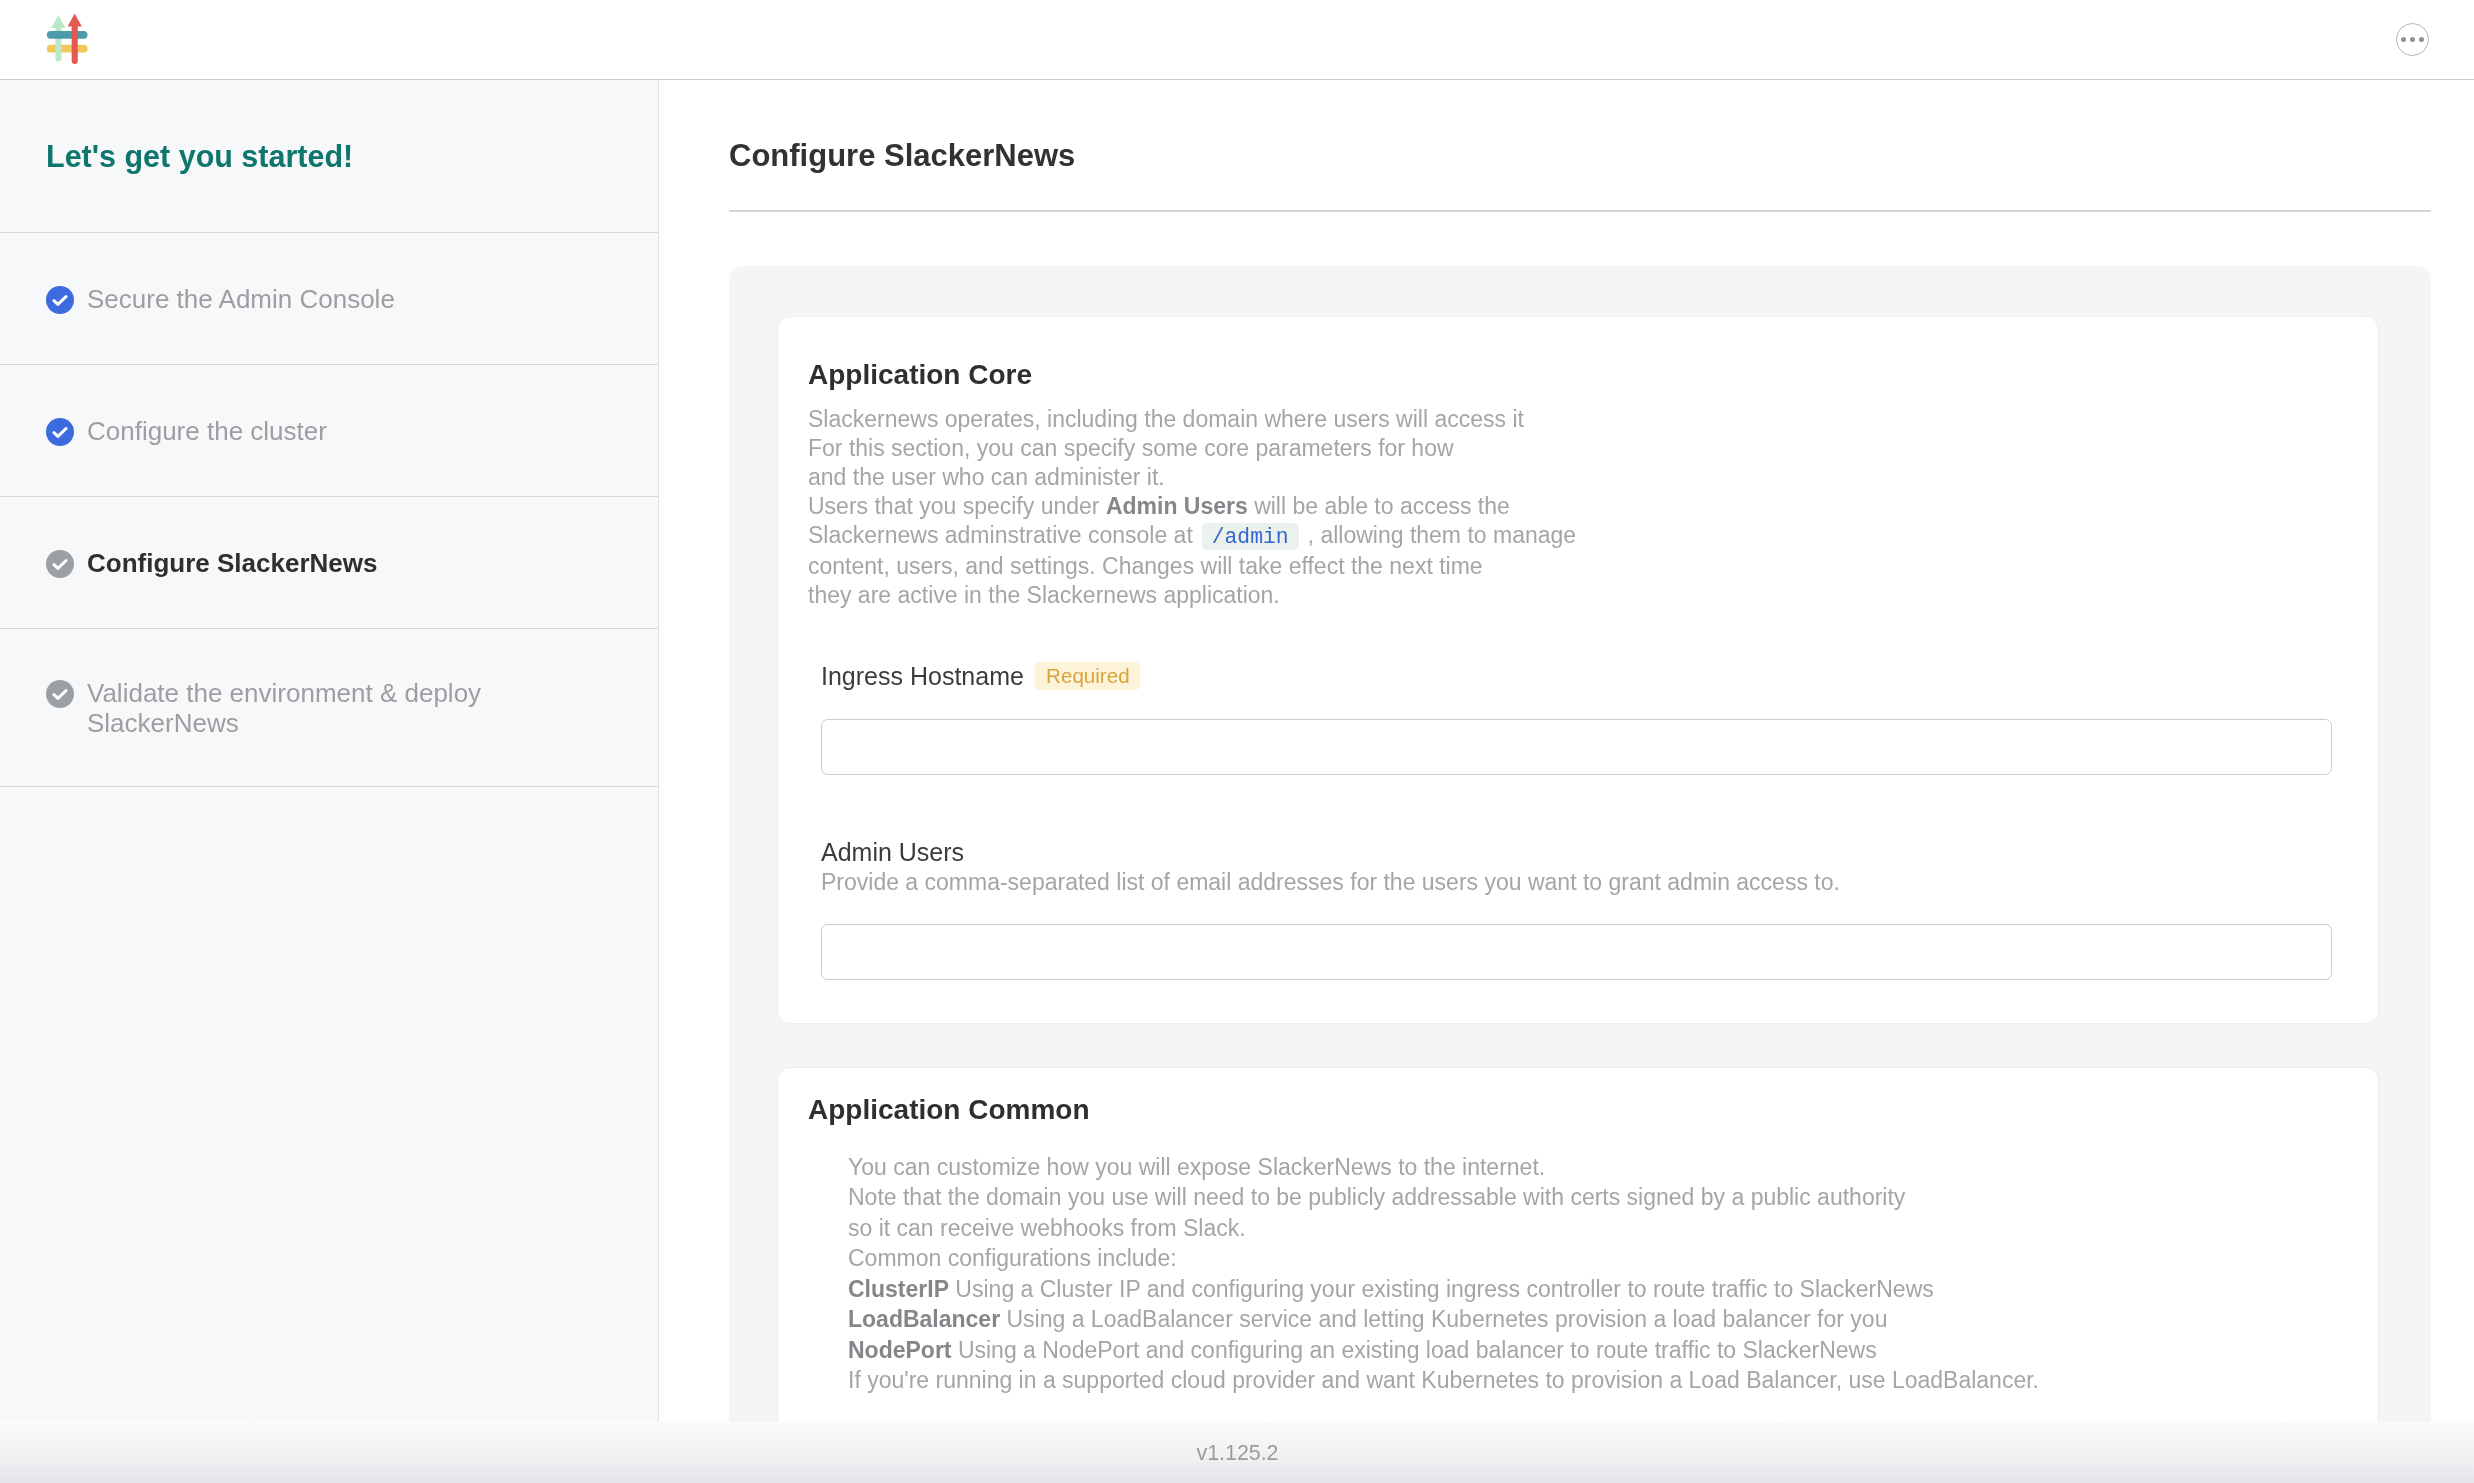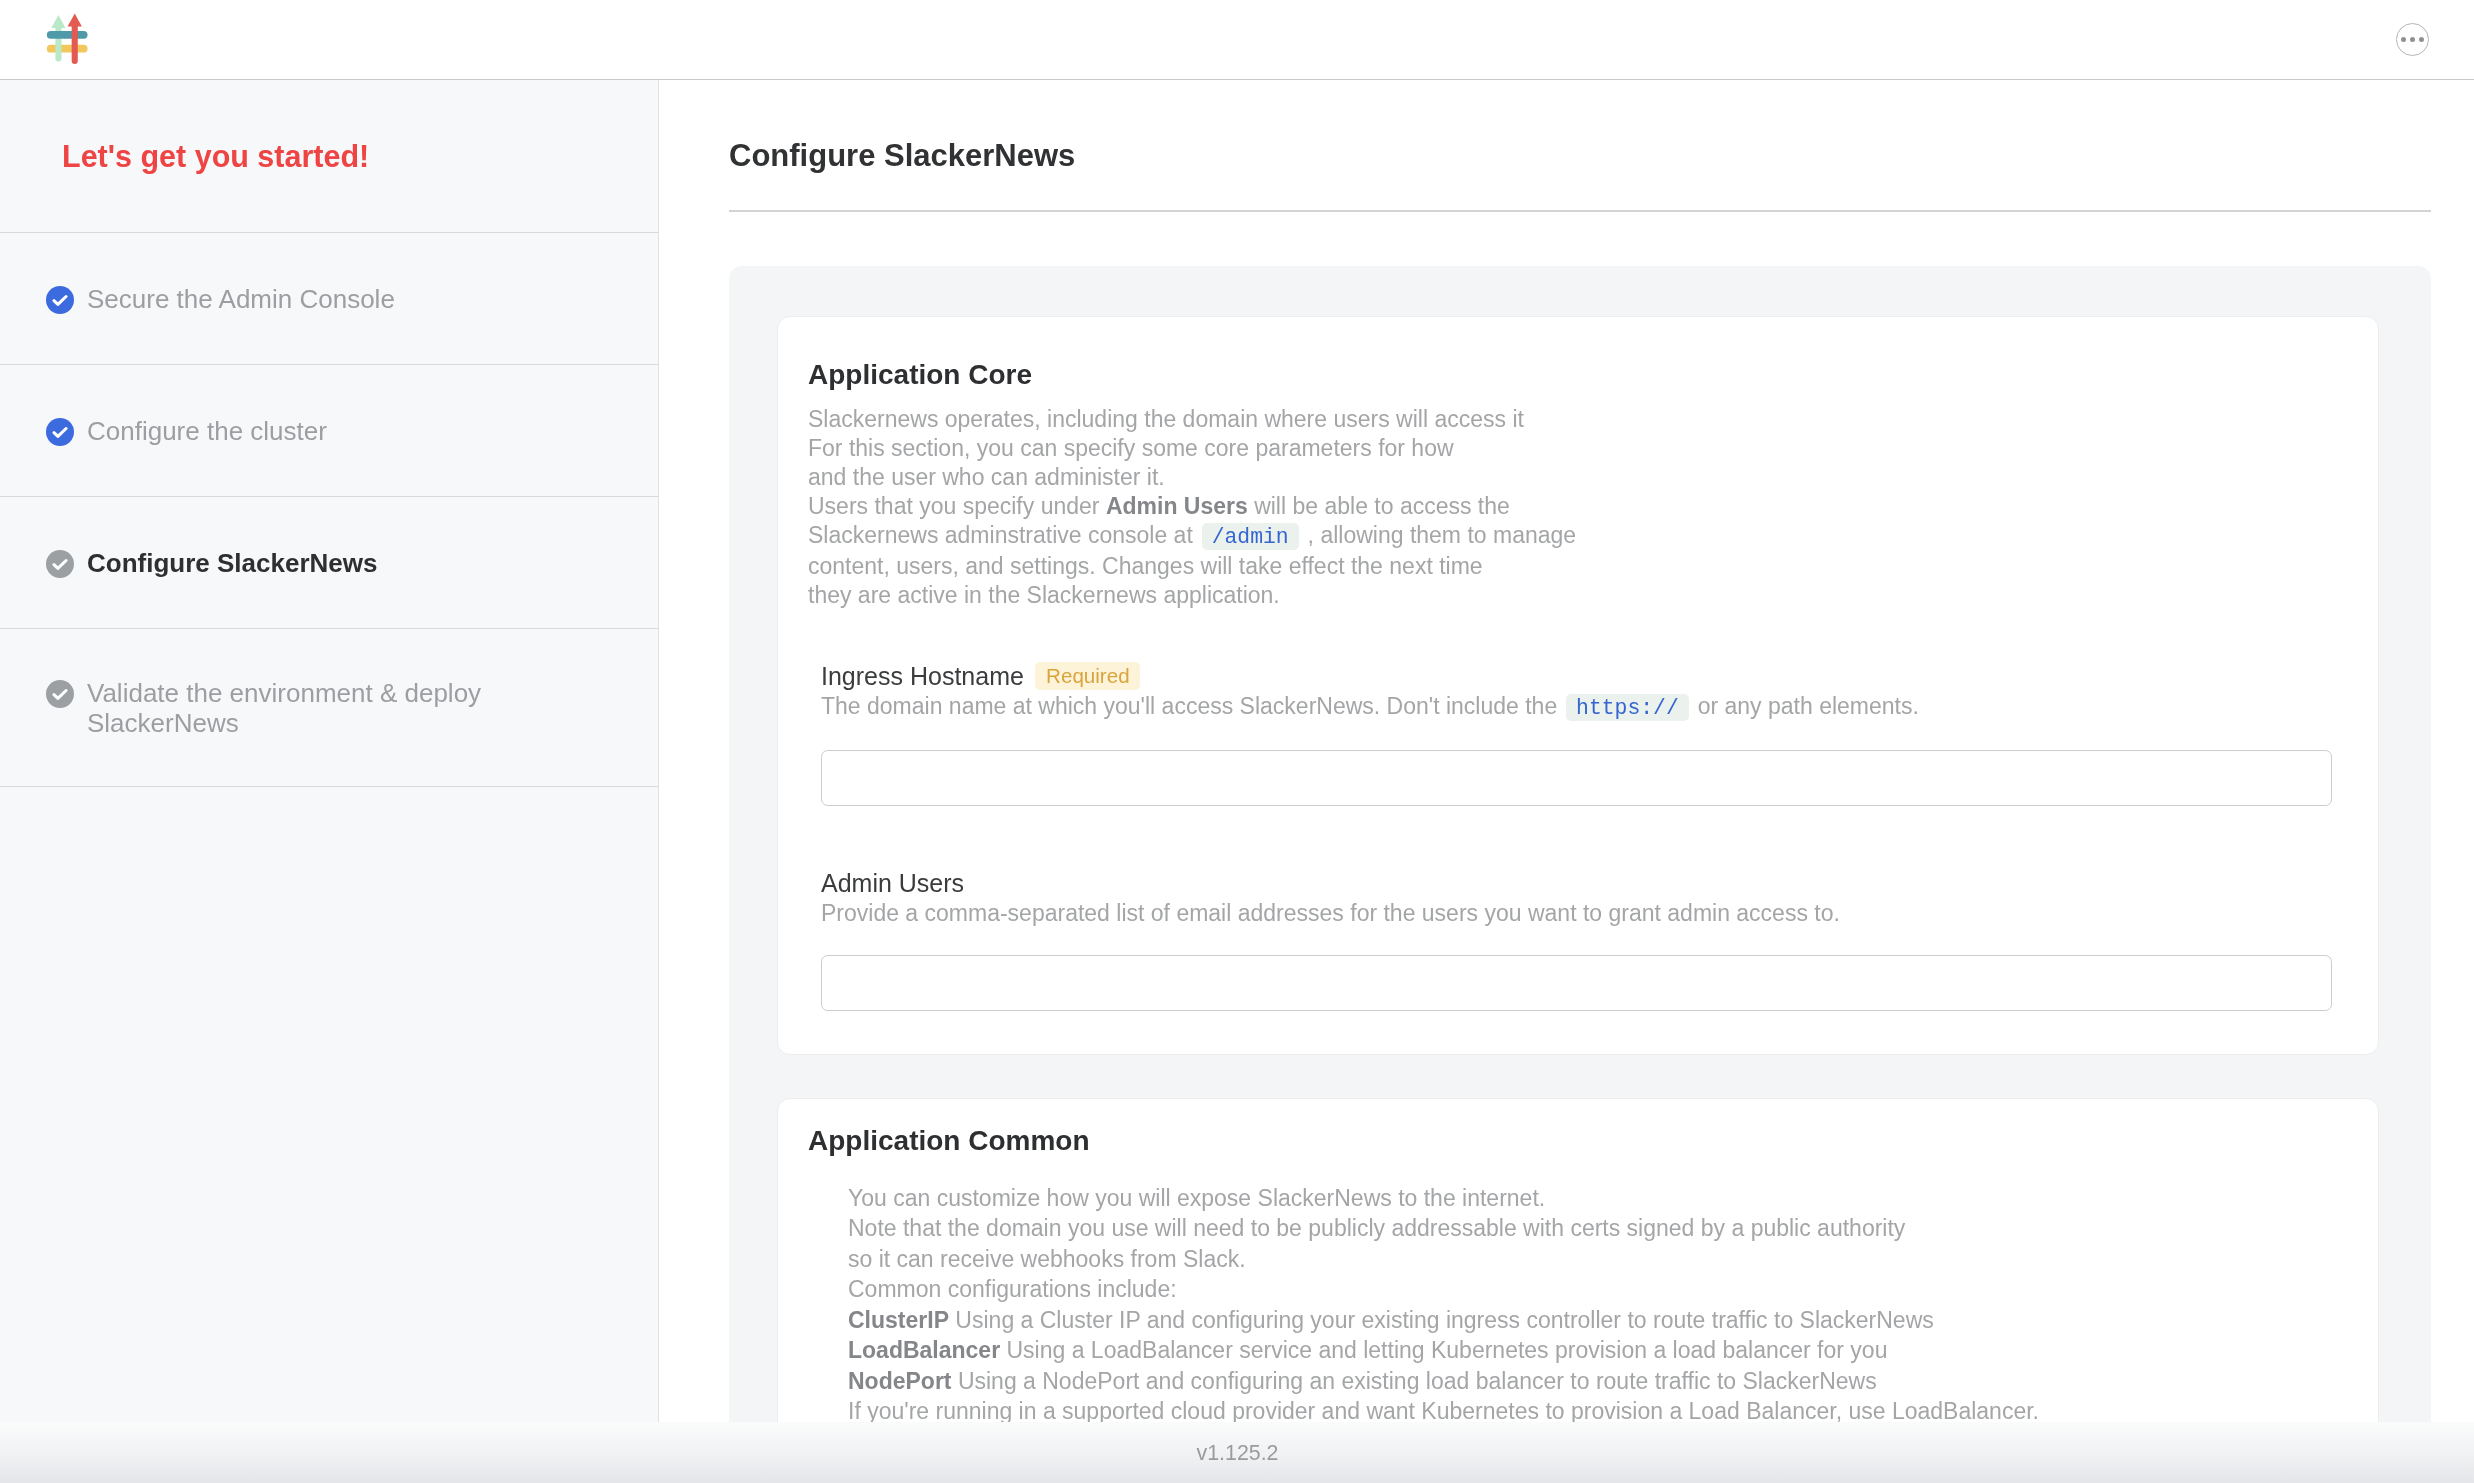--- a/index.html
+++ b/index.html
@@ -12,22 +12,22 @@
   .logo{display:inline-flex;width:44px;height:53px;cursor:pointer;}
   .menu-btn{width:33px;height:33px;border-radius:50%;border:1.6px solid #b3b5b7;background:#fff;
             display:flex;align-items:center;justify-content:center;gap:4.1px;padding:0;cursor:pointer;}
   .menu-btn .dot{width:5px;height:5px;border-radius:50%;background:#8f9193;}
 
   
   .body-row{display:flex;height:1342px;}
 
   
   .sidebar{width:659px;flex:0 0 659px;box-sizing:border-box;background:#f7f8f9;border-right:0.8px solid #e0e1e3;}
-  .sidebar-heading{height:153px;box-sizing:border-box;display:flex;align-items:center;padding-left:62px;
-                   font-size:30.5px;font-weight:bold;color:#ef4444;border-bottom:0.8px solid #d7d8da;}
+  .sidebar-heading{height:153px;box-sizing:border-box;display:flex;align-items:center;padding-left:46px;
+                   font-size:30.5px;font-weight:bold;color:#0f766e;border-bottom:0.8px solid #d7d8da;}
   .step{display:flex;align-items:flex-start;box-sizing:border-box;height:132px;
         padding:51px 33px 0 46px;border-bottom:0.8px solid #d7d8da;cursor:pointer;}
   .step.two-line{height:158px;padding-top:49px;}
   .check{flex:0 0 auto;width:28px;height:28px;margin-right:13px;margin-top:1.6px;display:inline-flex;}
   .check.complete{color:#3c6be0;}
   .check.pending{color:#9da0a3;}
   .step-label{font-size:26px;line-height:30px;color:#9c9ea1;max-width:461px;}
   .step.current .step-label{color:#2e2f31;font-weight:bold;}
 
   
@@ -155,23 +155,20 @@
               <div class="line"><span class="seg-text">Slackernews adminstrative console at </span><span class="seg-code">/admin</span><span class="seg-text"> , allowing them to manage</span></div>
               <div class="line"><span class="seg-text">content, users, and settings. Changes will take effect the next time</span></div>
               <div class="line"><span class="seg-text">they are active in the Slackernews application.</span></div>
             </div>
 
           <div class="field-group">
             <div class="field-label-row">
               <span class="field-label">Ingress Hostname</span>
               <span class="badge">Required</span>
             </div>
-            <div class="field-help">
-                <div class="line"><span class="seg-text">The domain name at which you'll access SlackerNews. Don't include the </span><span class="seg-code">https://</span><span class="seg-text"> or any path elements.</span></div>
-              </div>
             <input class="text-input" type="text" value="" style="">
           </div>
 
           <div class="field-group">
             <div class="field-label-row">
               <span class="field-label">Admin Users</span>
             </div>
             <div class="field-help">
                 <div class="line"><span class="seg-text">Provide a comma-separated list of email addresses for the users you want to grant admin access to.</span></div>
               </div>

